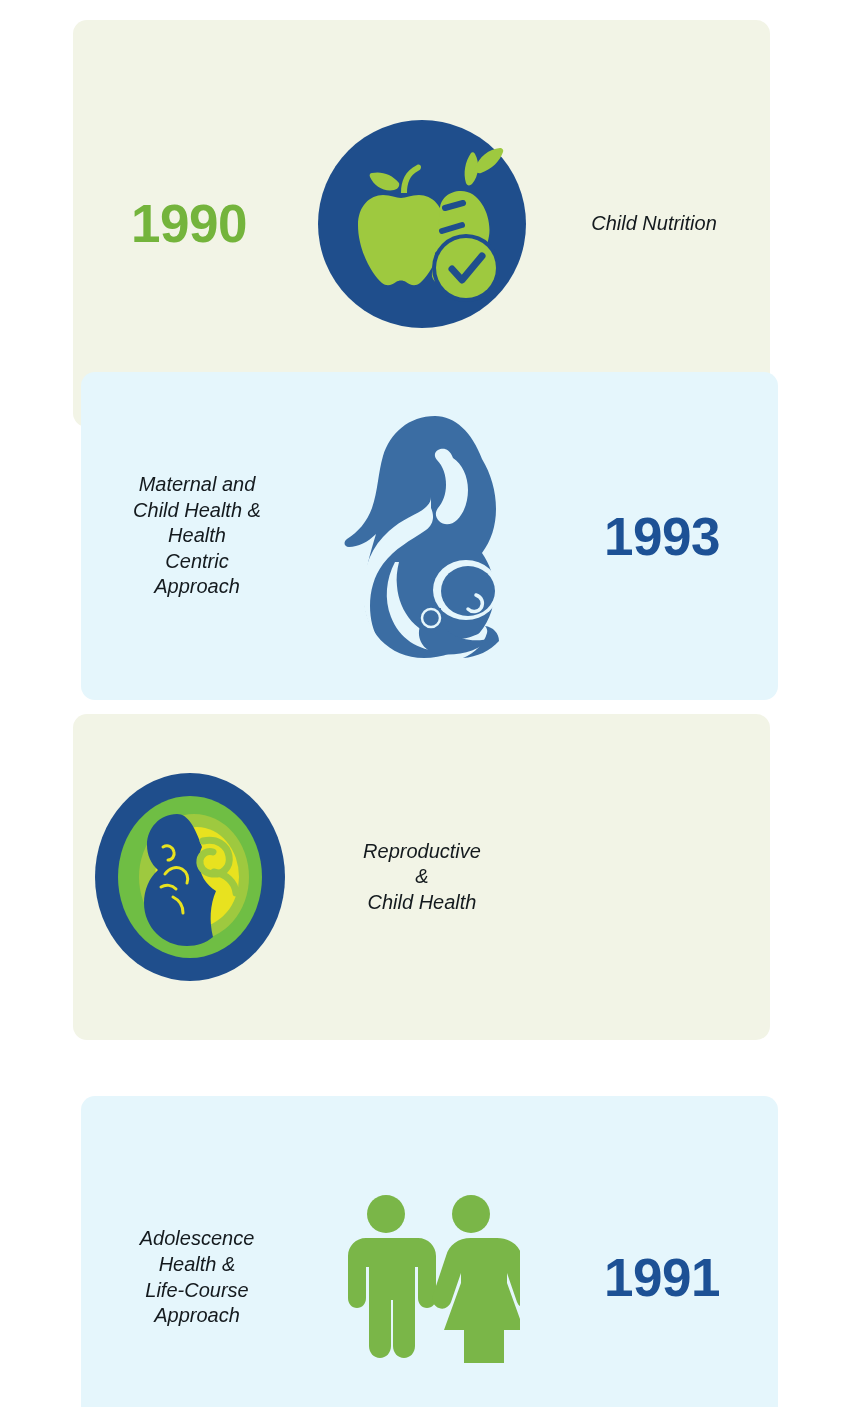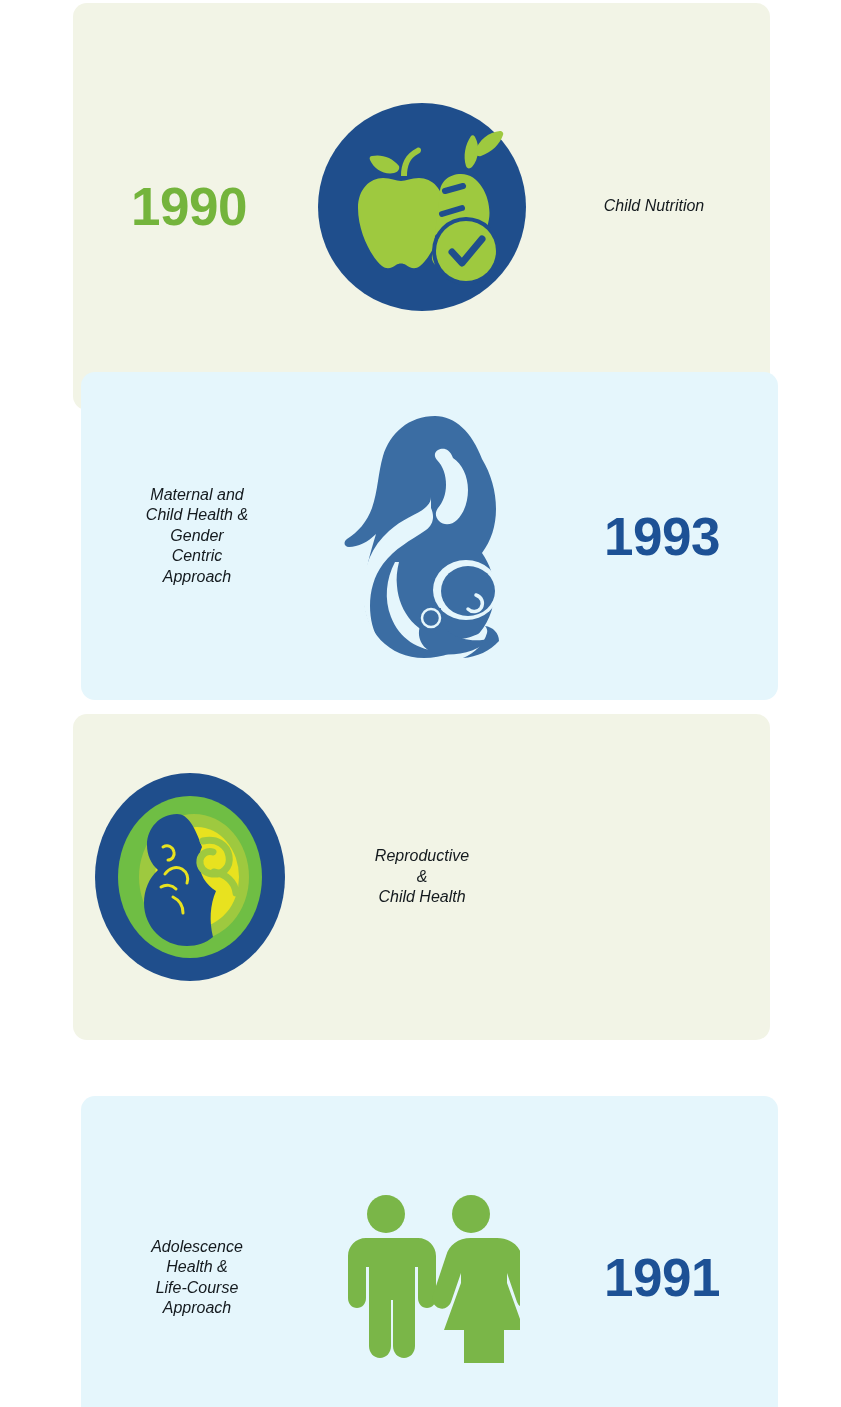--- a/index.html
+++ b/index.html
@@ -57,40 +57,40 @@
     font-size: 53px;
     font-weight: bold;
     letter-spacing: -0.5px;
     line-height: 1;
     white-space: nowrap;
   }
   .year-green { color: #74b43c; }
   .year-blue  { color: #1d5195; }
 
   .label {
-    font-size: 16px;
+    font-size: 20px;
     font-style: italic;
     color: #141a1e;
     text-align: center;
     line-height: 1.28;
     padding: 0 8px;
     box-sizing: border-box;
   }
 
   .icon-wrap {
     display: block;
     line-height: 0;
   }
 </style>
 </head>
 <body>
 
 <div id="timeline">
 
-  <div class="card card-cream" style="top:3px; height:407px;">
+  <div class="card card-cream" style="top:20px; height:407px;">
 
     <div class="col col-side">
       <div class="year year-green">1990</div>
     </div>
 
     <div class="col col-icon">
       <span class="icon-wrap">
         <svg width="222" height="222" viewBox="0 0 222 222" aria-hidden="true">
           <circle cx="111" cy="111" r="104" fill="#1f4e8c"></circle>
 
@@ -120,21 +120,21 @@
       <div class="label"><span>Child Nutrition</span></div>
     </div>
   </div>
 
   <div class="card card-blue" style="top:372px; height:328px;">
 
     <div class="col col-side">
       <div class="label">
         <span>Maternal and</span><br>
         <span>Child Health &amp;</span><br>
-        <span>Gender</span><br>
+        <span>Health</span><br>
         <span>Centric</span><br>
         <span>Approach</span>
       </div>
     </div>
 
     <div class="col col-icon">
       <span class="icon-wrap">
         <svg width="190" height="248" viewBox="0 0 190 248" aria-hidden="true">
           <g fill="#3b6da3">
 

